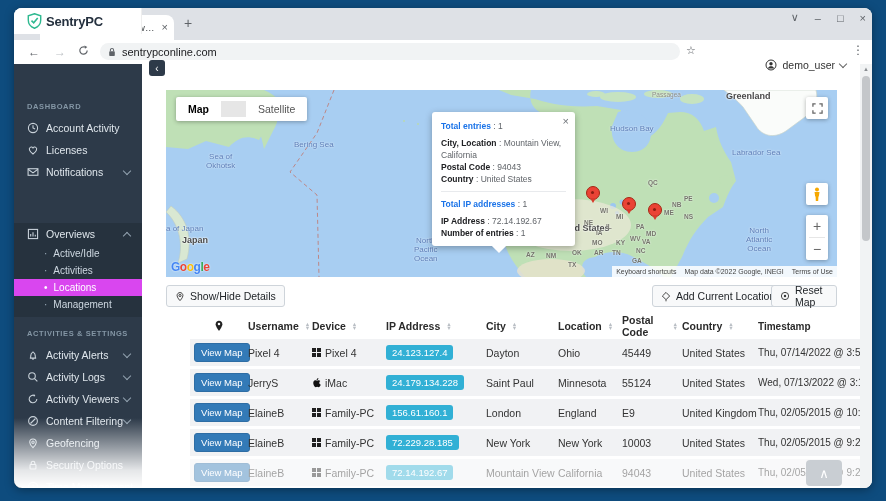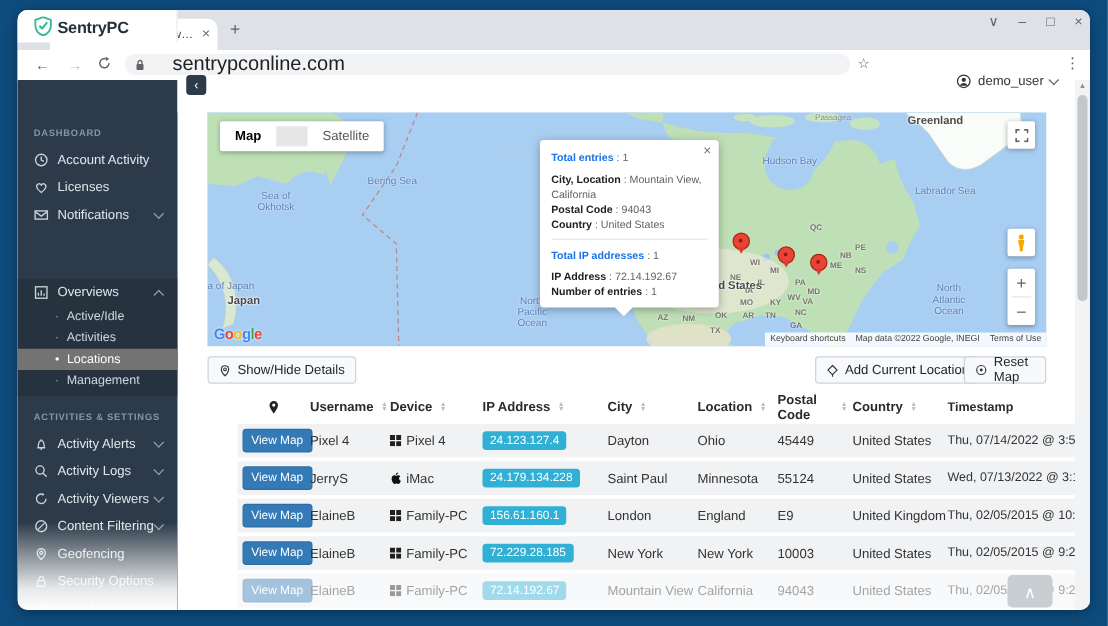--- a/index.html
+++ b/index.html
@@ -11,40 +11,40 @@
   .tab{position:absolute;left:26px;top:7px;width:134px;height:25px;background:#fff;border-radius:8px 8px 0 0;display:flex;align-items:center;padding:0 6px;box-sizing:border-box;}
   .tab-title{font-size:9.5px;color:#3c4043;white-space:nowrap;overflow:hidden;text-overflow:ellipsis;flex:1;margin:0 5px;}
   .tab-close{font-size:11px;color:#5f6368;line-height:11px;cursor:pointer;}
   .newtab{position:absolute;left:170px;top:7px;font-size:14px;color:#5f6368;}
   .winctl{position:absolute;right:6px;top:3px;display:flex;gap:16px;align-items:center;}
   .winctl span{font-size:11px;color:#5f6368;}
   .toolbar{position:absolute;left:0;top:32px;width:858px;height:24px;background:#fff;border-bottom:1px solid #dcdfe3;display:flex;align-items:center;}
   .navbtn{font-size:12px;color:#5f6368;margin-left:14px;}
   .navbtn.disabled{color:#bcc0c4;}
   .urlpill{position:absolute;left:86px;top:3px;width:580px;height:17px;border-radius:9px;background:#f1f3f4;display:flex;align-items:center;padding:0 8px;box-sizing:border-box;}
-  .url{font-size:16px;color:#202124;margin-left:22px;}
+  .url{font-size:11px;color:#202124;margin-left:6px;}
   .star{position:absolute;left:672px;top:4px;font-size:11px;color:#5f6368;}
   .menu3{position:absolute;right:8px;top:3px;font-size:12px;color:#5f6368;}
 
   
   .sidebar{position:absolute;left:0;top:56px;width:128px;height:424px;background:#2d3a49;overflow:hidden;}
   .logostrip{position:absolute;left:0;top:0;width:128px;height:26px;background:#fff;border-right:1px solid #eee;display:flex;align-items:center;padding-left:13px;box-sizing:border-box;}
   .brand{font-size:13px;font-weight:bold;color:#24303e;margin-left:4px;letter-spacing:-.2px;}
   .snav{position:absolute;top:26px;left:0;width:128px;}
   .ssec{font-size:7.5px;letter-spacing:.6px;color:#8496a5;font-weight:bold;padding:12px 0 6px 13px;}
   .sitem{display:flex;align-items:center;height:22px;padding-left:13px;color:#dfe6ec;font-size:10.5px;position:relative;}
   .sitem .slabel{margin-left:7px;}
   .sicon{width:12px;height:12px;display:inline-flex;}
   .chev{position:absolute;right:12px;width:5px;height:5px;border-right:1.2px solid #93a2b0;border-bottom:1.2px solid #93a2b0;}
   .chev.down{transform:rotate(45deg);top:7px;}
   .chev.up{transform:rotate(-135deg);top:10px;}
   .sgroup{background:#26323e;padding-bottom:4px;margin-top:40px;}
   .subitem{height:17px;display:flex;align-items:center;padding-left:30px;color:#cdd7e0;font-size:10px;}
   .subitem::before{content:"·";margin-right:6px;color:#9fb0bf;}
-  .subitem.active{background:#737373;color:#fff;}
+  .subitem.active{background:#d946ef;color:#fff;}
   .subitem.active::before{content:"•";color:#fff;}
   .sfade{position:absolute;left:0;bottom:0;width:128px;height:70px;background:linear-gradient(180deg,rgba(255,255,255,0),rgba(255,255,255,.88) 75%,#fff);}
 
   
   .appheader{position:absolute;left:128px;top:56px;width:718px;height:26px;background:#fff;}
   .collapsebtn{position:absolute;left:7px;top:-4px;width:16px;height:16px;background:#2d3a49;border-radius:3px;color:#fff;font-size:10px;display:flex;align-items:center;justify-content:center;}
   .usermenu{position:absolute;right:14px;top:-5px;display:flex;align-items:center;gap:5px;color:#333;font-size:10.5px;}
   .usermenu .uchev{width:5px;height:5px;border-right:1.2px solid #666;border-bottom:1.2px solid #666;transform:rotate(45deg);margin-top:-3px;}
 
   

